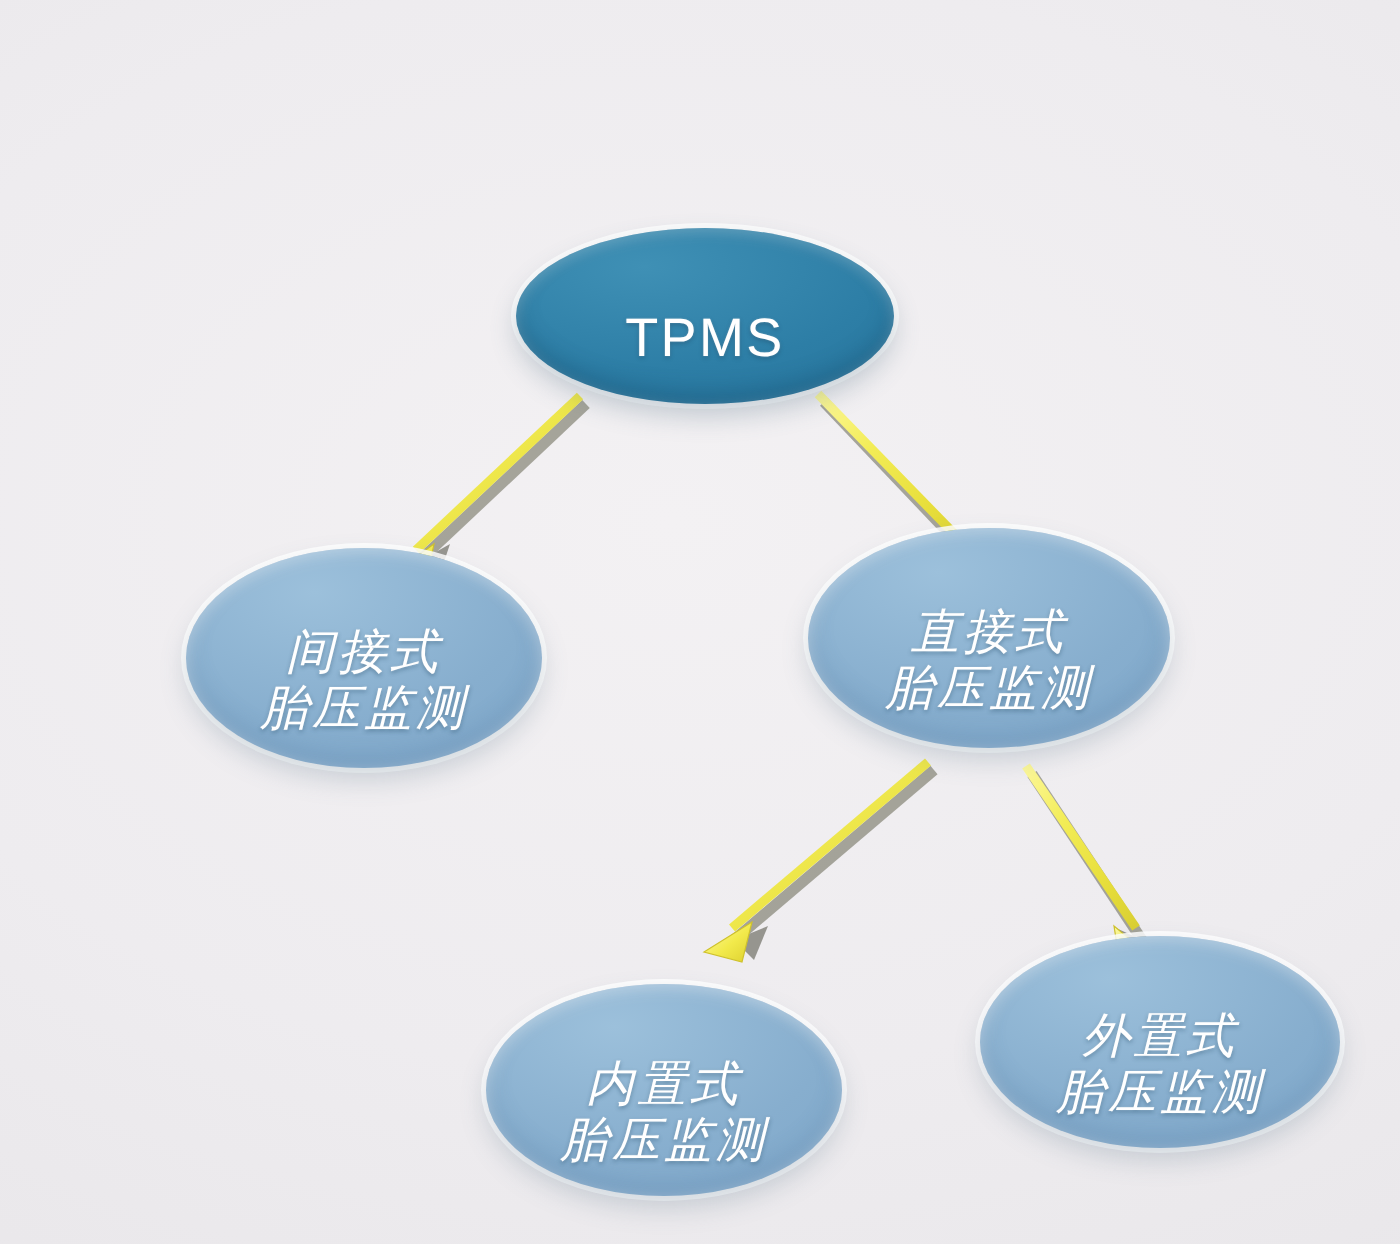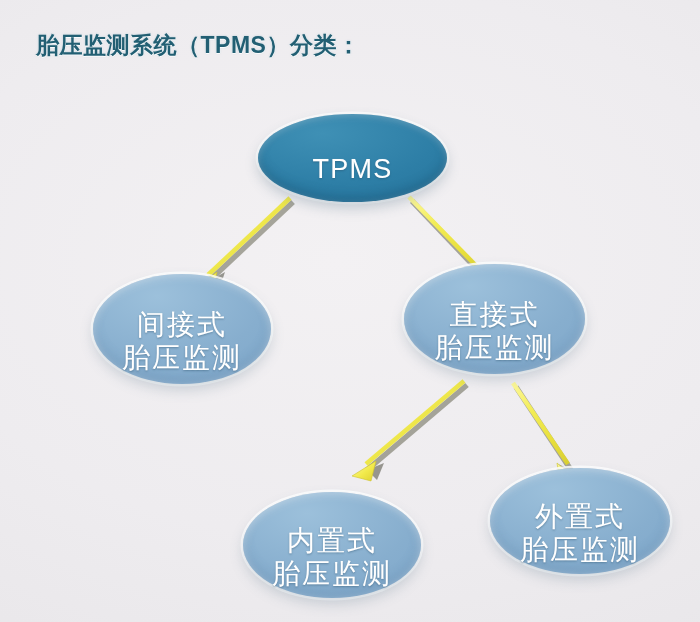--- a/index.html
+++ b/index.html
@@ -86,40 +86,40 @@
   .node.child {
     background:
       radial-gradient(ellipse 150% 150% at 36% 20%, #9cc0db 0%, #87aece 40%, #7ea7ca 70%, #76a0c4 100%);
     box-shadow:
       0 6px 13px rgba(90,115,135,0.26),
       inset 0 2px 8px rgba(255,255,255,0.40),
       inset 0 -5px 12px rgba(60,100,140,0.22),
       0 0 0 2.5px rgba(255,255,255,0.85);
   }
   .node.child .label {
-    font-size: 28px;
+    font-size: 24px;
     font-weight: 400;
     letter-spacing: 2px;
+    font-style: italic;
   }
   
   #watermark {
     position: absolute;
     right: 8px;
     bottom: 6px;
     font-size: 9px;
     color: rgba(150,140,150,0.22);
     letter-spacing: 1px;
   }
 </style>
 </head>
 <body>
 
 <div id="canvas">
 
-  <div id="title">胎压监测系统（TPMS）分类：</div>
 
   <svg id="arrows" viewBox="0 0 700 622" width="700" height="622" xmlns="http://www.w3.org/2000/svg">
     <defs>
       <linearGradient id="shaftGrad" x1="0" y1="0" x2="1" y2="1">
         <stop offset="0%" stop-color="#fdf89a"></stop>
         <stop offset="35%" stop-color="#f2ec55"></stop>
         <stop offset="70%" stop-color="#e8df3c"></stop>
         <stop offset="100%" stop-color="#d9cf33"></stop>
       </linearGradient>
       <linearGradient id="headGrad" x1="0" y1="0" x2="1" y2="1">

